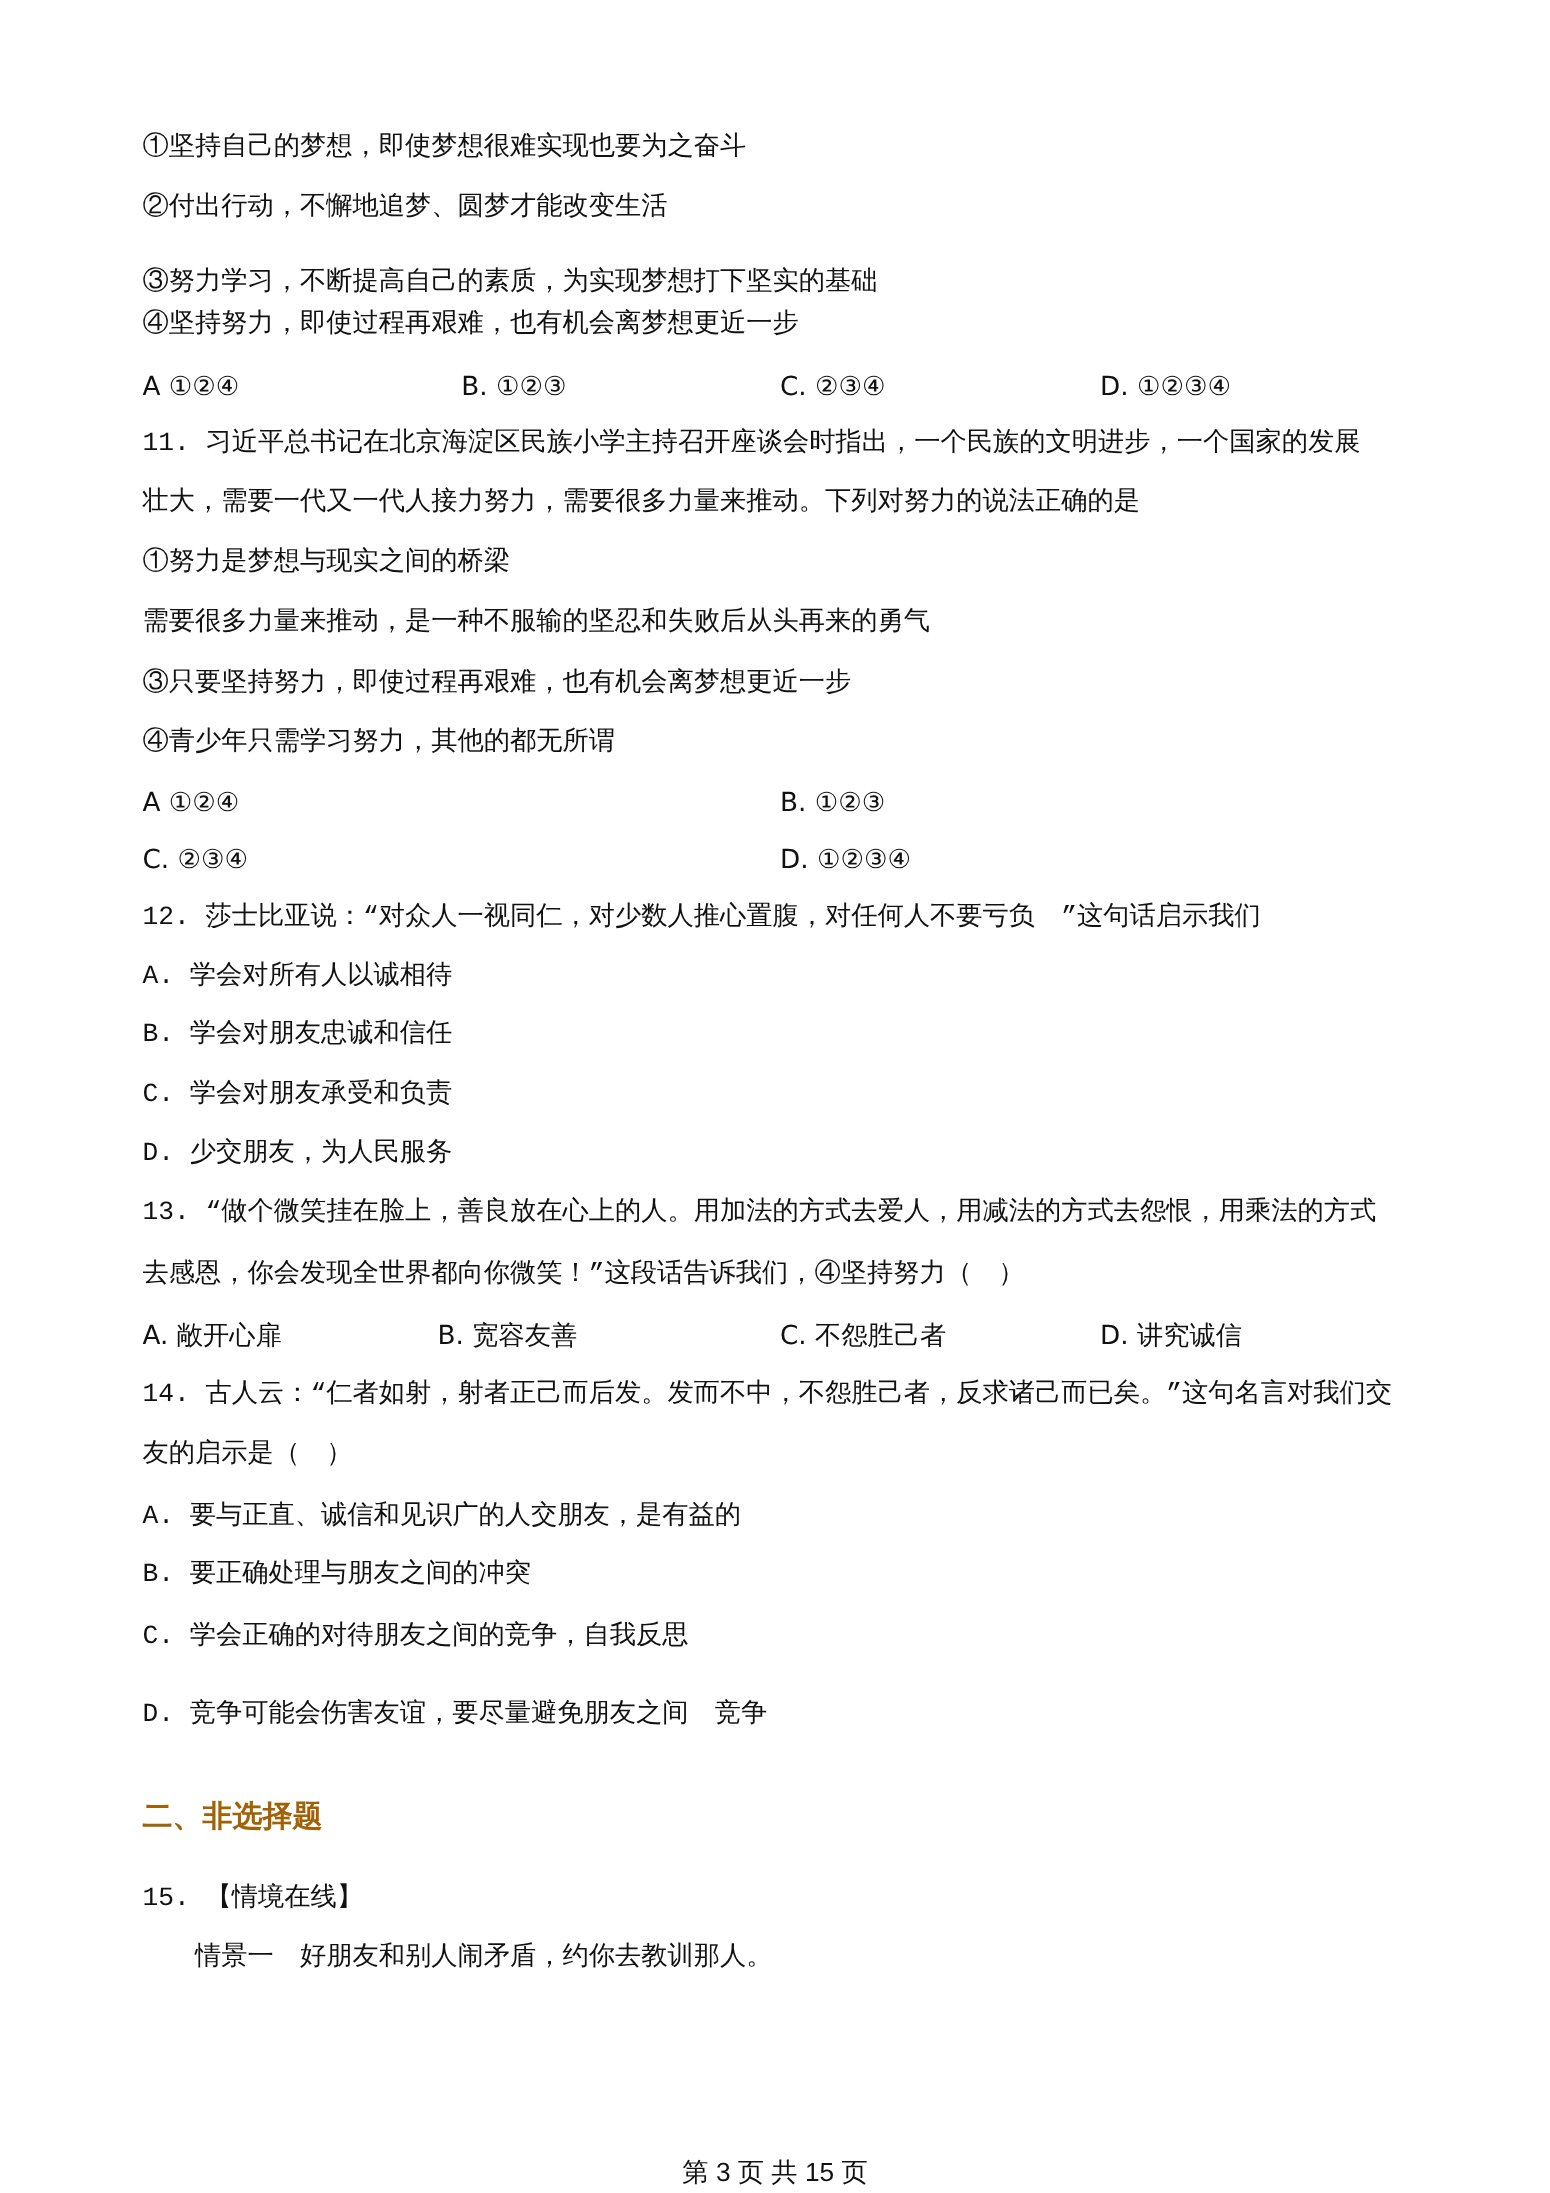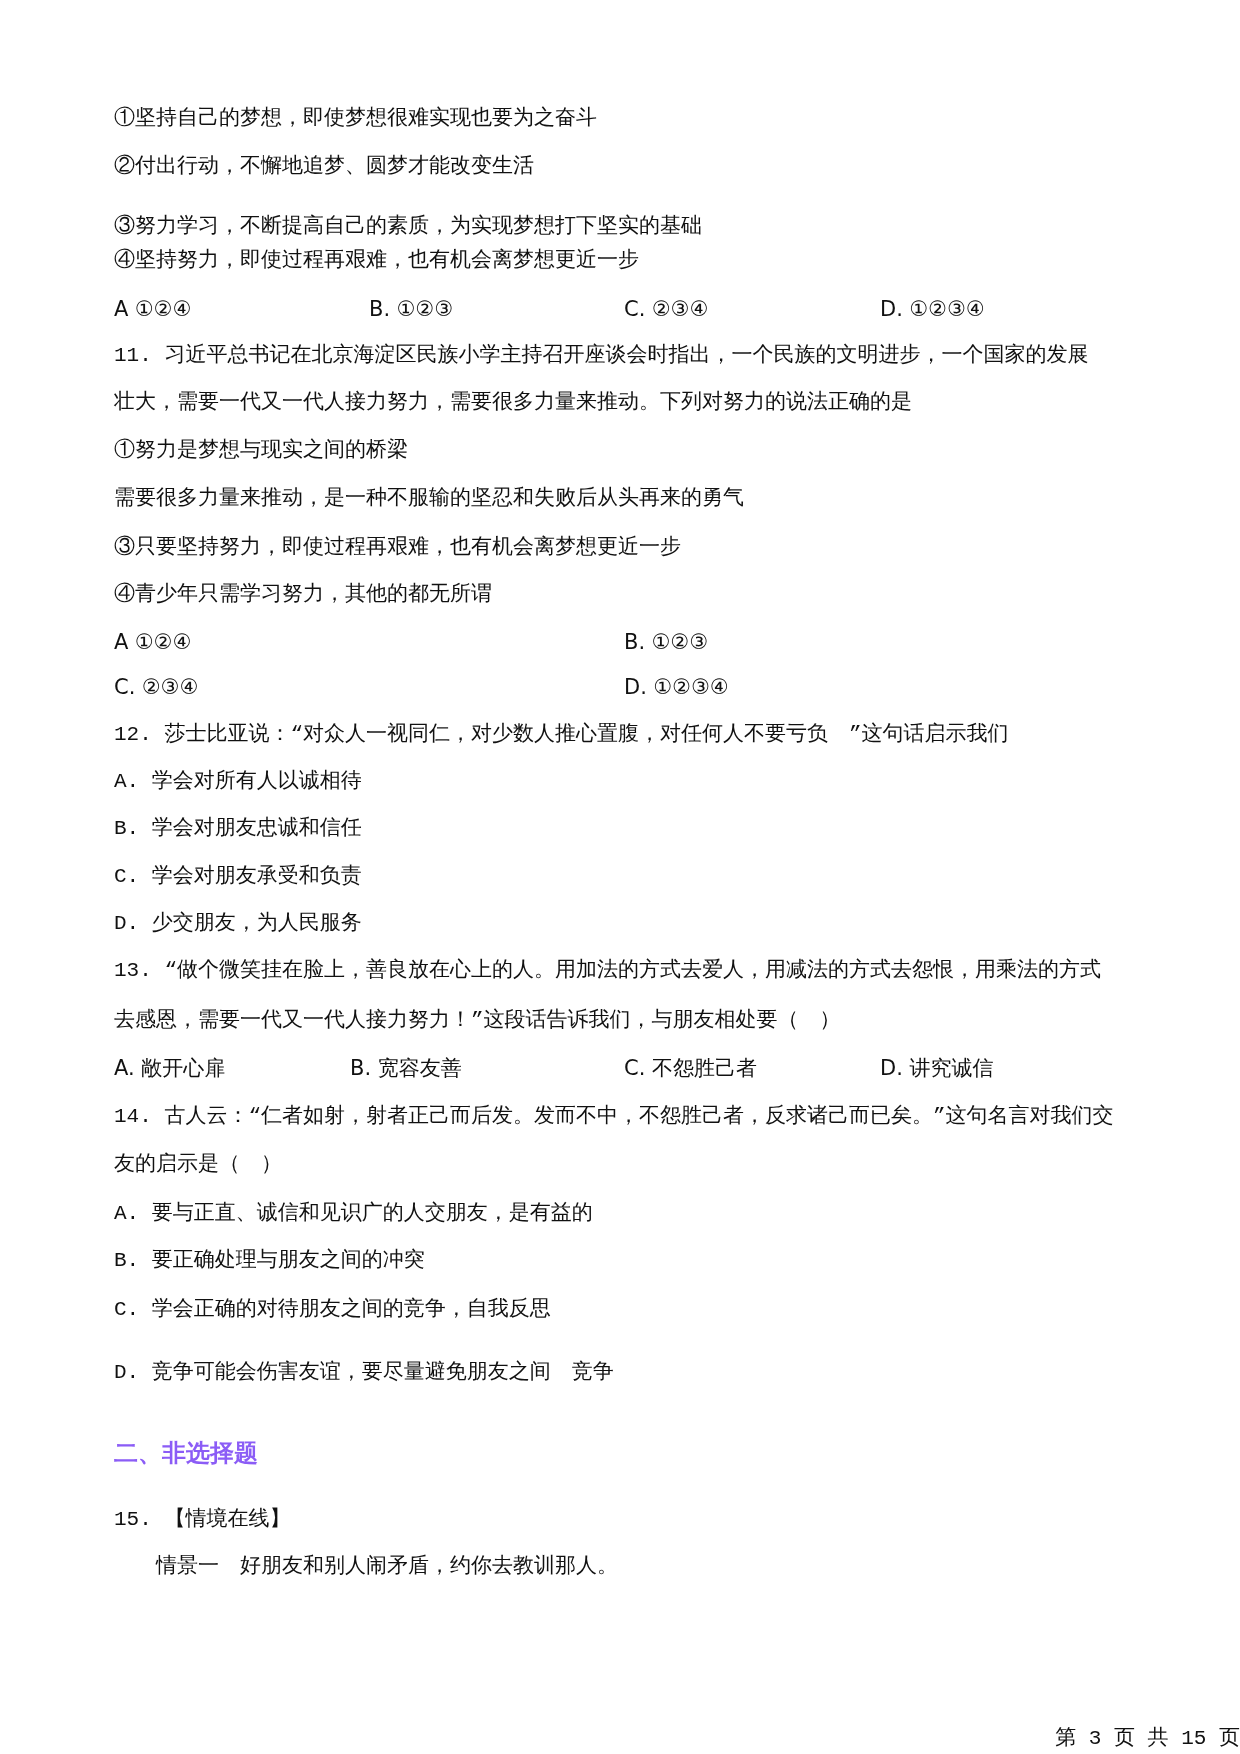--- a/index.html
+++ b/index.html
@@ -11,26 +11,26 @@
   .line {
     position: absolute; left: 114px; white-space: nowrap;
     font-size: 21px; line-height: 26px;
     font-family: Liberation Mono, monospace;
   }
   .opt { position: absolute; white-space: nowrap; font-size: 21px; line-height: 26px;
     font-family: "DejaVu Sans", "Liberation Serif", sans-serif; }
   .indent { left: 156px; }
   .section-title {
     position: absolute; left: 114px; font-size: 24px; line-height: 30px;
-    font-weight: bold; color: #8b5cf6; white-space: nowrap;
+    font-weight: bold; color: #a16207; white-space: nowrap;
   }
   .footer {
-    position: absolute; left: 0; width: 1240px; text-align: right;
+    position: absolute; left: 0; width: 1240px; text-align: center;
     font-size: 21px; line-height: 26px;
-    font-family: Liberation Mono, monospace;
+    font-family: Liberation Sans, sans-serif;
   }
 </style>
 </head>
 <body>
 
 <div>
 
   <div class="line" style="top:106px">①坚持自己的梦想，即使梦想很难实现也要为之奋斗</div>
   <div class="line" style="top:154px">②付出行动，不懈地追梦、圆梦才能改变生活</div>
   <div class="line" style="top:214px">③努力学习，不断提高自己的素质，为实现梦想打下坚实的基础</div>
@@ -52,21 +52,21 @@
   <div class="opt" style="top:674px; left:114px">C. ②③④</div>
   <div class="opt" style="top:674px; left:624px">D. ①②③④</div>
 
   <div class="line" style="top:722px">12. 莎士比亚说：“对众人一视同仁，对少数人推心置腹，对任何人不要亏负　”这句话启示我们</div>
   <div class="line" style="top:769px">A. 学会对所有人以诚相待</div>
   <div class="line" style="top:816px">B. 学会对朋友忠诚和信任</div>
   <div class="line" style="top:864px">C. 学会对朋友承受和负责</div>
   <div class="line" style="top:911px">D. 少交朋友，为人民服务</div>
 
   <div class="line" style="top:958px">13. “做个微笑挂在脸上，善良放在心上的人。用加法的方式去爱人，用减法的方式去怨恨，用乘法的方式</div>
-  <div class="line" style="top:1008px">去感恩，需要一代又一代人接力努力！”这段话告诉我们，与朋友相处要（　）</div>
+  <div class="line" style="top:1008px">去感恩，你会发现全世界都向你微笑！”这段话告诉我们，④坚持努力（　）</div>
   <div class="opt" style="top:1055px; left:114px">A. 敞开心扉</div>
   <div class="opt" style="top:1055px; left:350px">B. 宽容友善</div>
   <div class="opt" style="top:1055px; left:624px">C. 不怨胜己者</div>
   <div class="opt" style="top:1055px; left:880px">D. 讲究诚信</div>
 
   <div class="line" style="top:1104px">14. 古人云：“仁者如射，射者正己而后发。发而不中，不怨胜己者，反求诸己而已矣。”这句名言对我们交</div>
   <div class="line" style="top:1152px">友的启示是（　）</div>
   <div class="line" style="top:1201px">A. 要与正直、诚信和见识广的人交朋友，是有益的</div>
   <div class="line" style="top:1248px">B. 要正确处理与朋友之间的冲突</div>
   <div class="line" style="top:1297px">C. 学会正确的对待朋友之间的竞争，自我反思</div>

